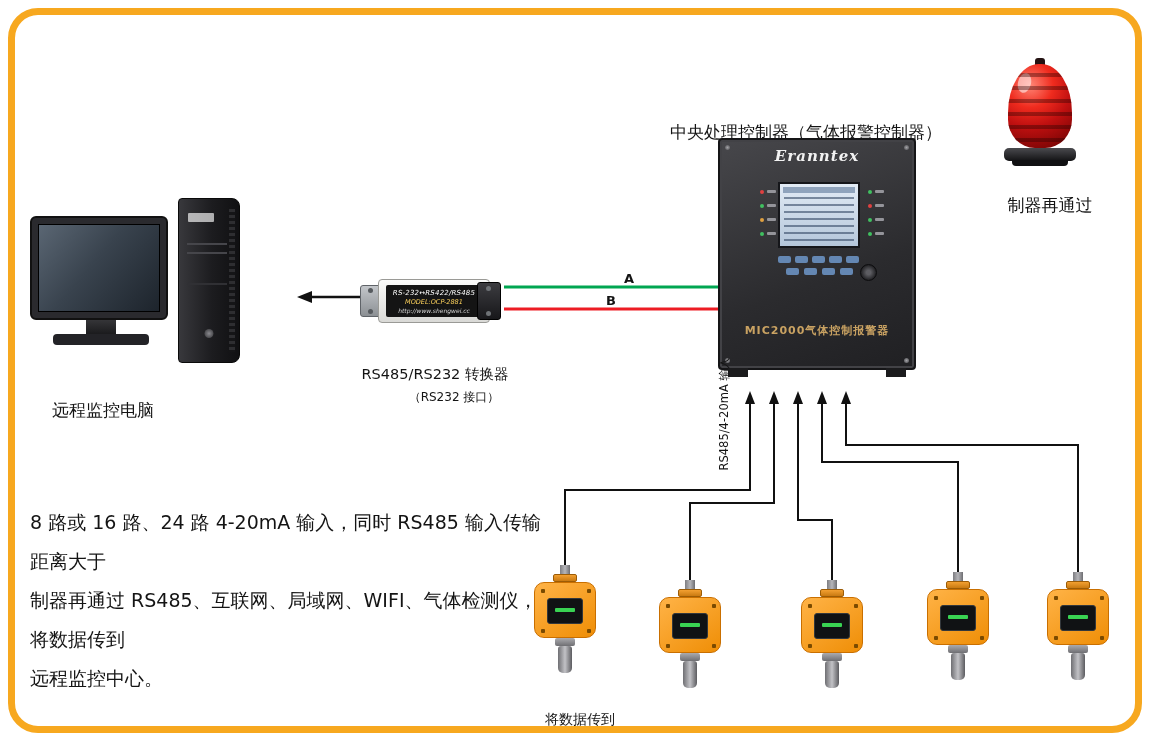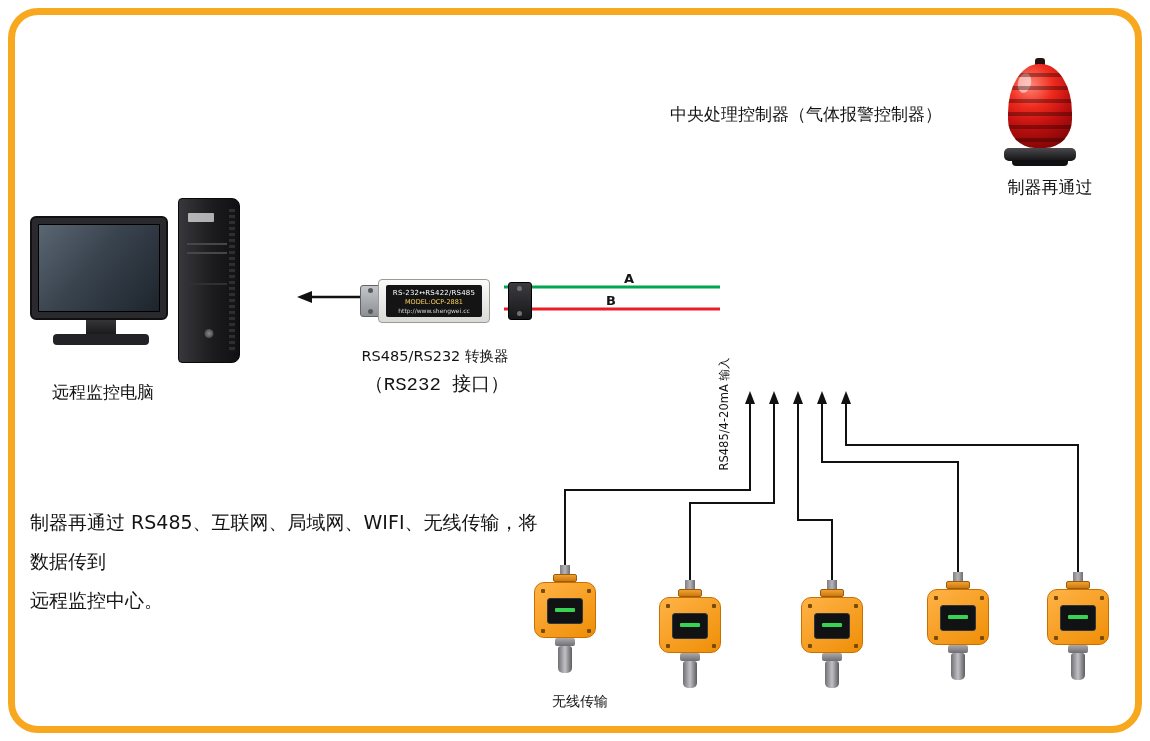--- a/index.html
+++ b/index.html
@@ -4,21 +4,21 @@
 <style>
   html,body { margin:0; padding:0; background:#ffffff; }
   .canvas { position:relative; width:1150px; height:741px; background:#fff;
             font-family:"DejaVu Sans", sans-serif; overflow:hidden; }
   .frame { position:absolute; left:8px; top:8px; right:8px; bottom:8px;
            border:7px solid #F7A81F; border-radius:30px; pointer-events:none; }
 
   .wires { position:absolute; left:0; top:0; width:1150px; height:741px; pointer-events:none; }
 
   .label { position:absolute; color:#141414; }
-  .ctr { text-align:center; }
+  .ctr { text-align:center;margin-top:18px; }
 
   
   .monitor { position:absolute; left:30px; top:216px; width:142px; }
   .mon-bezel { width:138px; height:104px; background:#2a2a2e; border:2px solid #111;
                border-radius:6px; padding:6px; box-sizing:border-box; }
   .mon-screen { width:100%; height:100%; border:1px solid #000; box-sizing:border-box;
                 background:linear-gradient(130deg,#5a6673 0%,#39434e 45%,#1d242c 100%); }
   .mon-neck { width:30px; height:14px; background:linear-gradient(#353538,#1b1b1d); margin:0 auto; }
   .mon-base { width:96px; height:11px; background:#232327; border-radius:4px; margin:0 auto; }
 
@@ -28,21 +28,21 @@
   .tower-badge { position:absolute; left:9px; top:14px; width:26px; height:9px;
                  background:rgba(255,255,255,.65); border-radius:1px; }
   .tower-vents { position:absolute; right:4px; top:10px; bottom:10px; width:6px;
                  background:repeating-linear-gradient(180deg,#2e2e31 0 3px,#151517 3px 6px); }
   .tower-drive { position:absolute; left:8px; right:12px; top:44px; height:2px;
                  background:#46464b; box-shadow:0 9px 0 #46464b, 0 40px 0 #303034; }
   .tower-power { position:absolute; left:50%; bottom:24px; transform:translateX(-50%);
                  width:9px; height:9px; border-radius:50%; background:radial-gradient(#8a8a8f,#2e2e31); }
 
   
-  .converter { position:absolute; left:360px; top:272px; width:172px; height:54px; }
+  .converter { position:absolute; left:360px; top:272px; width:141px; height:54px;font-style:italic; }
   .conv-left { position:absolute; left:0; top:13px; width:20px; height:30px;
                background:linear-gradient(#c3c6ca,#8c9094); border:1px solid #5f6368; border-radius:3px; }
   .conv-left::before, .conv-left::after { content:""; position:absolute; left:7px; width:5px; height:5px;
                border-radius:50%; background:#565a5e; }
   .conv-left::before { top:2px; } .conv-left::after { bottom:2px; }
   .conv-body { position:absolute; left:18px; top:7px; width:110px; height:42px;
                background:linear-gradient(#fbfbfa,#d9d9d6); border:1px solid #9a9a96; border-radius:4px; }
   .conv-panel { position:absolute; left:7px; top:5px; right:7px; bottom:5px; background:#141414;
                border-radius:2px; text-align:center; padding-top:4px; box-sizing:border-box; }
   .conv-l1 { font-size:7px; color:#ffffff; letter-spacing:.2px; line-height:8px; }
@@ -125,21 +125,21 @@
                 margin:9px auto 0; border-radius:1px; }
   .det-nut { width:20px; height:8px; background:linear-gradient(#ababaf,#6f6f73); margin:0 auto; border-radius:2px; }
   .det-probe { width:14px; height:27px; margin:0 auto; border-radius:3px 3px 5px 5px;
                background:linear-gradient(90deg,#6f6f73,#c2c2c6,#5c5c60); }
 
   
   .title-controller { left:650px; top:103px; width:312px; font-size:17px; }
   .label-alarm  { left:990px; top:176px; width:120px; font-size:17px; }
   .label-pc     { left:28px;  top:381px; width:150px; font-size:17px;font-family:Liberation Mono, monospace; }
   .label-conv1  { left:355px; top:347px; width:160px; font-size:14.5px; }
-  .label-conv2  { left:357px; top:371px; width:160px; font-size:19px;font-family:Liberation Mono, monospace; }
+  .label-conv2  { left:374px; top:371px; width:160px; font-size:12px; }
   .label-a { left:624px; top:271px; font-size:13px; font-weight:bold; }
   .label-b { left:606px; top:293px; font-size:13px; font-weight:bold; }
   .label-bus { left:668px; top:407px; width:112px; font-size:11.5px; text-align:center;
                transform:rotate(-90deg); white-space:nowrap; }
   .label-detector { left:518px; top:693px; width:124px; font-size:14px; }
   .description { position:absolute; left:30px; top:503px; width:516px;
                  font-size:19px; line-height:39px; color:#141414; font-weight:500; }
 </style>
 </head>
 <body>
@@ -201,20 +201,38 @@
     </div>
     <div class="conv-right"></div>
   </div>
   <div class="label ctr label-conv1">RS485/RS232 转换器</div>
   <div class="label ctr label-conv2">（RS232 接口）</div>
 
   <div class="label label-a">A</div>
   <div class="label label-b">B</div>
 
   <div class="label ctr title-controller">中央处理控制器（气体报警控制器）</div>
+  <div class="controller">
+    <div class="ctrl-brand">Eranntex</div>
+    <div class="ctrl-screw scr1"></div>
+    <div class="ctrl-screw scr2"></div>
+    <div class="ctrl-screw scr3"></div>
+    <div class="ctrl-screw scr4"></div>
+    <div class="ctrl-lcd"></div>
+    <div class="led-dots-l"></div>
+    <div class="led-bars-l"></div>
+    <div class="led-dots-r"></div>
+    <div class="led-bars-r"></div>
+    <div class="btn-row1"></div>
+    <div class="btn-row2"></div>
+    <div class="ctrl-lock"></div>
+    <div class="ctrl-model">MIC2000气体控制报警器</div>
+    <div class="ctrl-foot ft1"></div>
+    <div class="ctrl-foot ft2"></div>
+  </div>
 
   <div class="label label-bus">RS485/4-20mA 输入</div>
 
   <div class="alarm">
     <div class="alarm-top"></div>
     <div class="alarm-dome"></div>
     <div class="alarm-base"></div>
     <div class="alarm-base2"></div>
   </div>
   <div class="label ctr label-alarm">制器再通过</div>
@@ -257,20 +275,21 @@
   </div>
   <div class="detector" style="left:1038px; top:572px;">
     <div class="det-stub"></div>
     <div class="det-collar"></div>
     <div class="det-body">
       <div class="det-screen"></div>
     </div>
     <div class="det-nut"></div>
     <div class="det-probe"></div>
   </div>
-  <div class="label ctr label-detector">无线传输</div>
+  <div class="label ctr label-detector">将数据传到</div>
 
   <div class="description">
-    <div>制器再通过 RS485、互联网、局域网、WIFI、无线传输，将数据传到</div>
+    <div>8 路或 16 路、24 路 4-20mA 输入，同时 RS485 输入传输距离大于</div>
+    <div>制器再通过 RS485、互联网、局域网、WIFI、气体检测仪，将数据传到</div>
     <div>远程监控中心。</div>
   </div>
 
 </div>
 
 </body></html>

